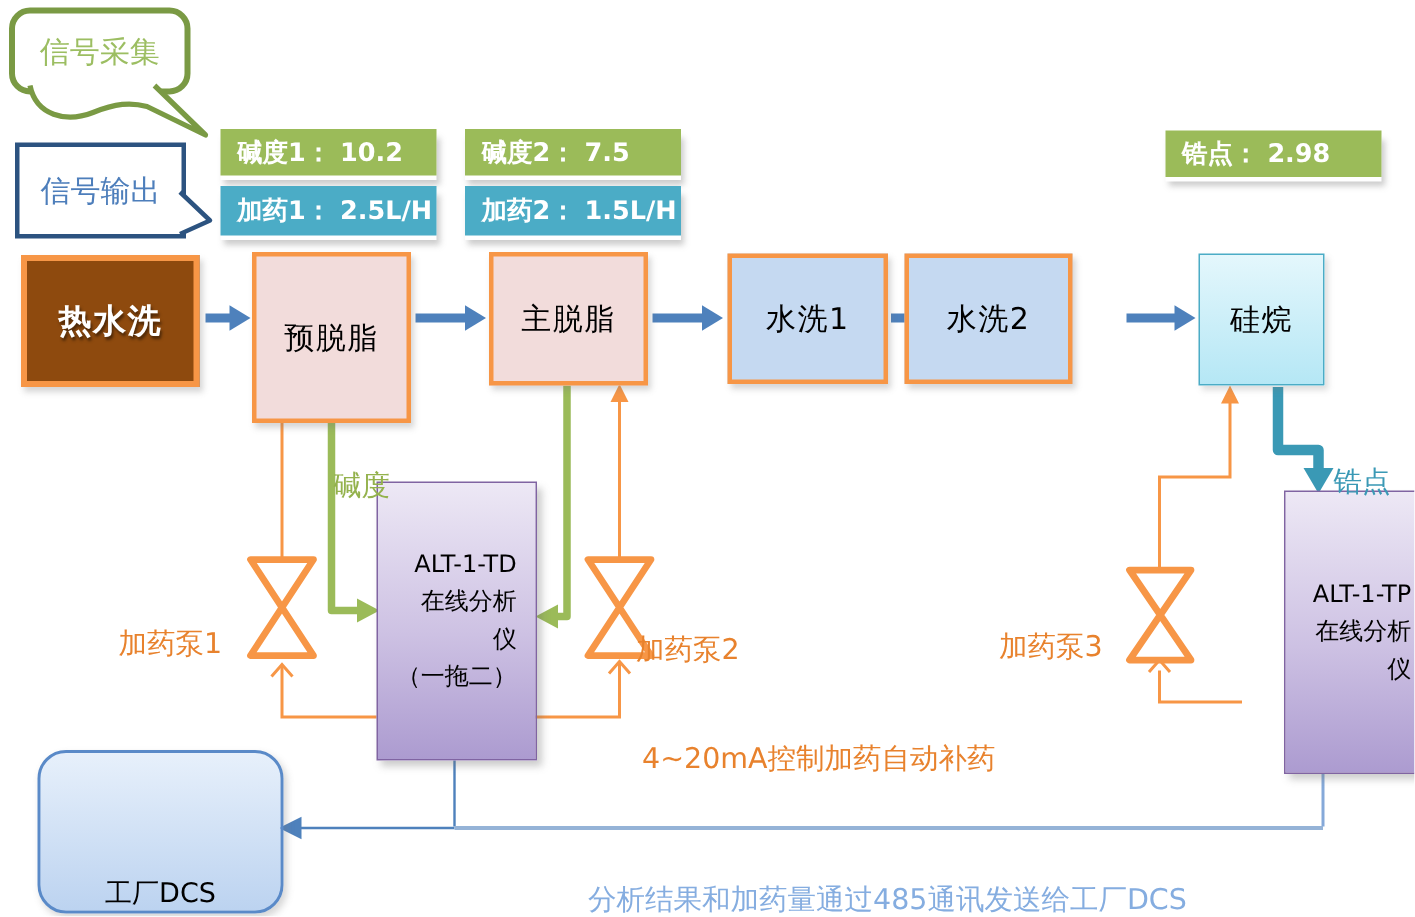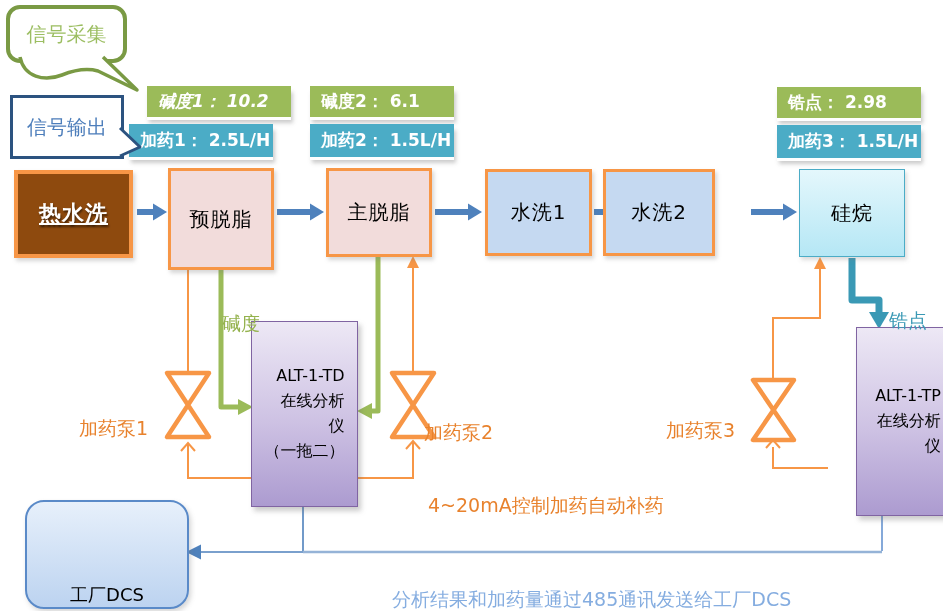--- a/index.html
+++ b/index.html
@@ -22,26 +22,26 @@
   .chip.teal  { background:#4BACC6; }
 
   
   .station {
     position:absolute; z-index:2; display:flex; align-items:center; justify-content:center;
     box-sizing:border-box; font-size:20px; color:#000; letter-spacing:1px;
   }
   .ob { border:3px solid #F79646; box-shadow:2px 3px 4px rgba(120,120,120,.3); }
   #hot    { left:14px;  top:170px; width:119px; height:88px; background:#8E4A0E;
             border-width:4px; color:#fff; font-weight:bold; font-size:22px;
-            text-shadow:1px 2px 2px rgba(0,0,0,.5);text-decoration:underline; }
-  #pre    { left:168px; top:168px; width:106px; height:102px; background:#F2DCDB; }
+            text-shadow:1px 2px 2px rgba(0,0,0,.5); }
+  #pre    { left:168px; top:168px; width:106px; height:114px; background:#F2DCDB; }
   #maind  { left:326px; top:168px; width:106px; height:89px; background:#F2DCDB; }
   #rinse1 { left:485px; top:169px; width:107px; height:87px; background:#C5D9F1; }
   #rinse2 { left:603px; top:169px; width:112px; height:87px; background:#C5D9F1; }
-  #silane { left:799px; top:169px; width:106px; height:88px;
+  #silane { left:799px; top:169px; width:84px; height:88px;
             background:linear-gradient(180deg,#E4F7FC 0%,#B5E7F5 100%);
             border:1px solid #4BACC6; box-shadow:2px 3px 4px rgba(120,120,120,.25); }
 
   
   .analyzer {
     position:absolute; z-index:2; box-sizing:border-box;
     background:linear-gradient(180deg,#EDE8F5 0%,#CDC1E3 55%,#AC9BD0 100%);
     border:1px solid #8064A2; box-shadow:3px 4px 5px rgba(110,110,110,.35);
     display:flex; align-items:center; justify-content:center;
     text-align:right; white-space:pre-line; font-size:16px; line-height:1.55; color:#000;
@@ -153,26 +153,25 @@
     </g>
   </svg>
 
   <div class="bubble" id="bubble-output">
     <span>信号输出</span>
   </div>
   <div class="bubble" id="bubble-collect">
     <span>信号采集</span>
   </div>
 
-  <div class="chip green" style="left:147px;top:86px;font-style:italic;">碱度1： 10.2</div>
-  <div class="chip teal" style="left:129px;top:124px;height:33px;">加药1： 2.5L/H</div>
-  <div class="chip green" style="left:310px;top:86px;">碱度2： 6.1</div>
+  <div class="chip green" style="left:147px;top:86px;">碱度1： 10.2</div>
+  <div class="chip teal" style="left:147px;top:124px;height:33px;">加药1： 2.5L/H</div>
+  <div class="chip green" style="left:310px;top:86px;">碱度2： 7.5</div>
   <div class="chip teal" style="left:310px;top:124px;height:33px;">加药2： 1.5L/H</div>
   <div class="chip green" style="left:777px;top:87px;">锆点： 2.98</div>
-  <div class="chip teal" style="left:777px;top:125px;height:33px;">加药3： 1.5L/H</div>
 
   <div class="station ob" id="hot">热水洗</div>
   <div class="station ob" id="pre">预脱脂</div>
   <div class="station ob" id="maind">主脱脂</div>
   <div class="station ob" id="rinse1">水洗1</div>
   <div class="station ob" id="rinse2">水洗2</div>
   <div class="station" id="silane">硅烷</div>
 
   <div class="analyzer" id="alt-td">ALT-1-TD
 在线分析

